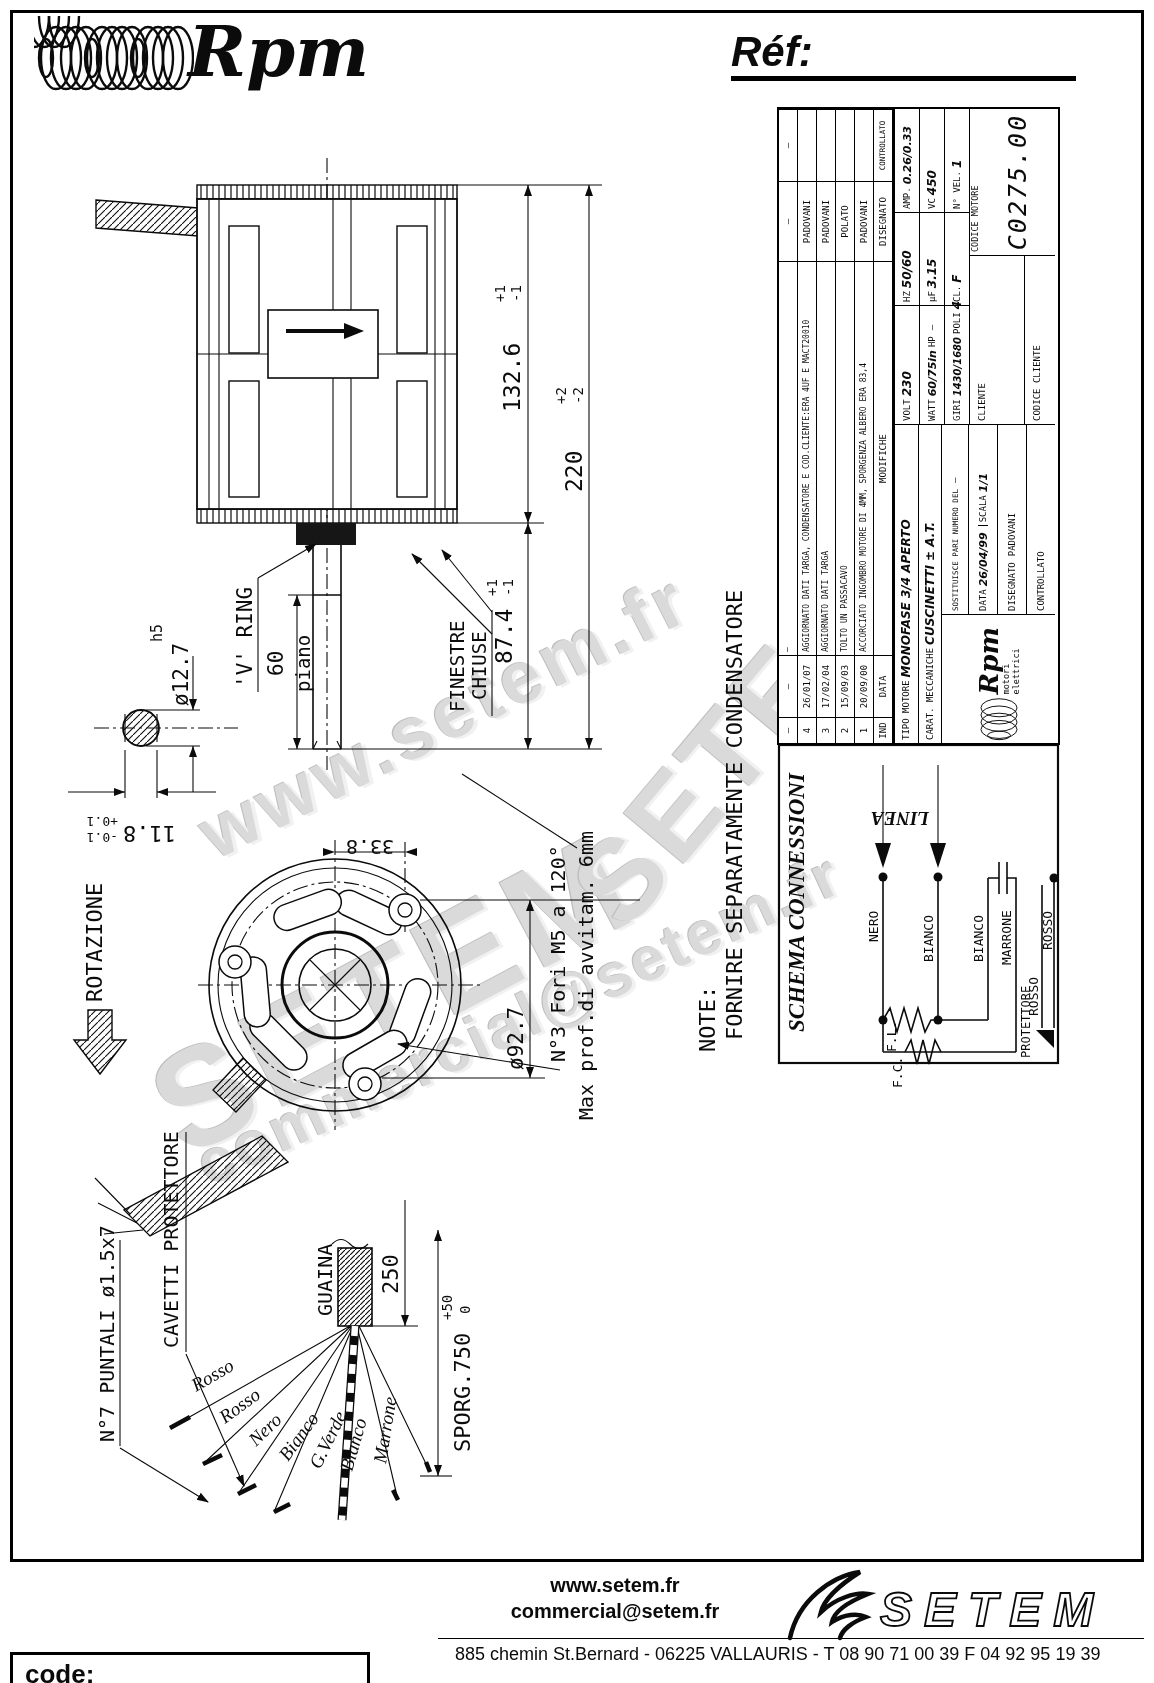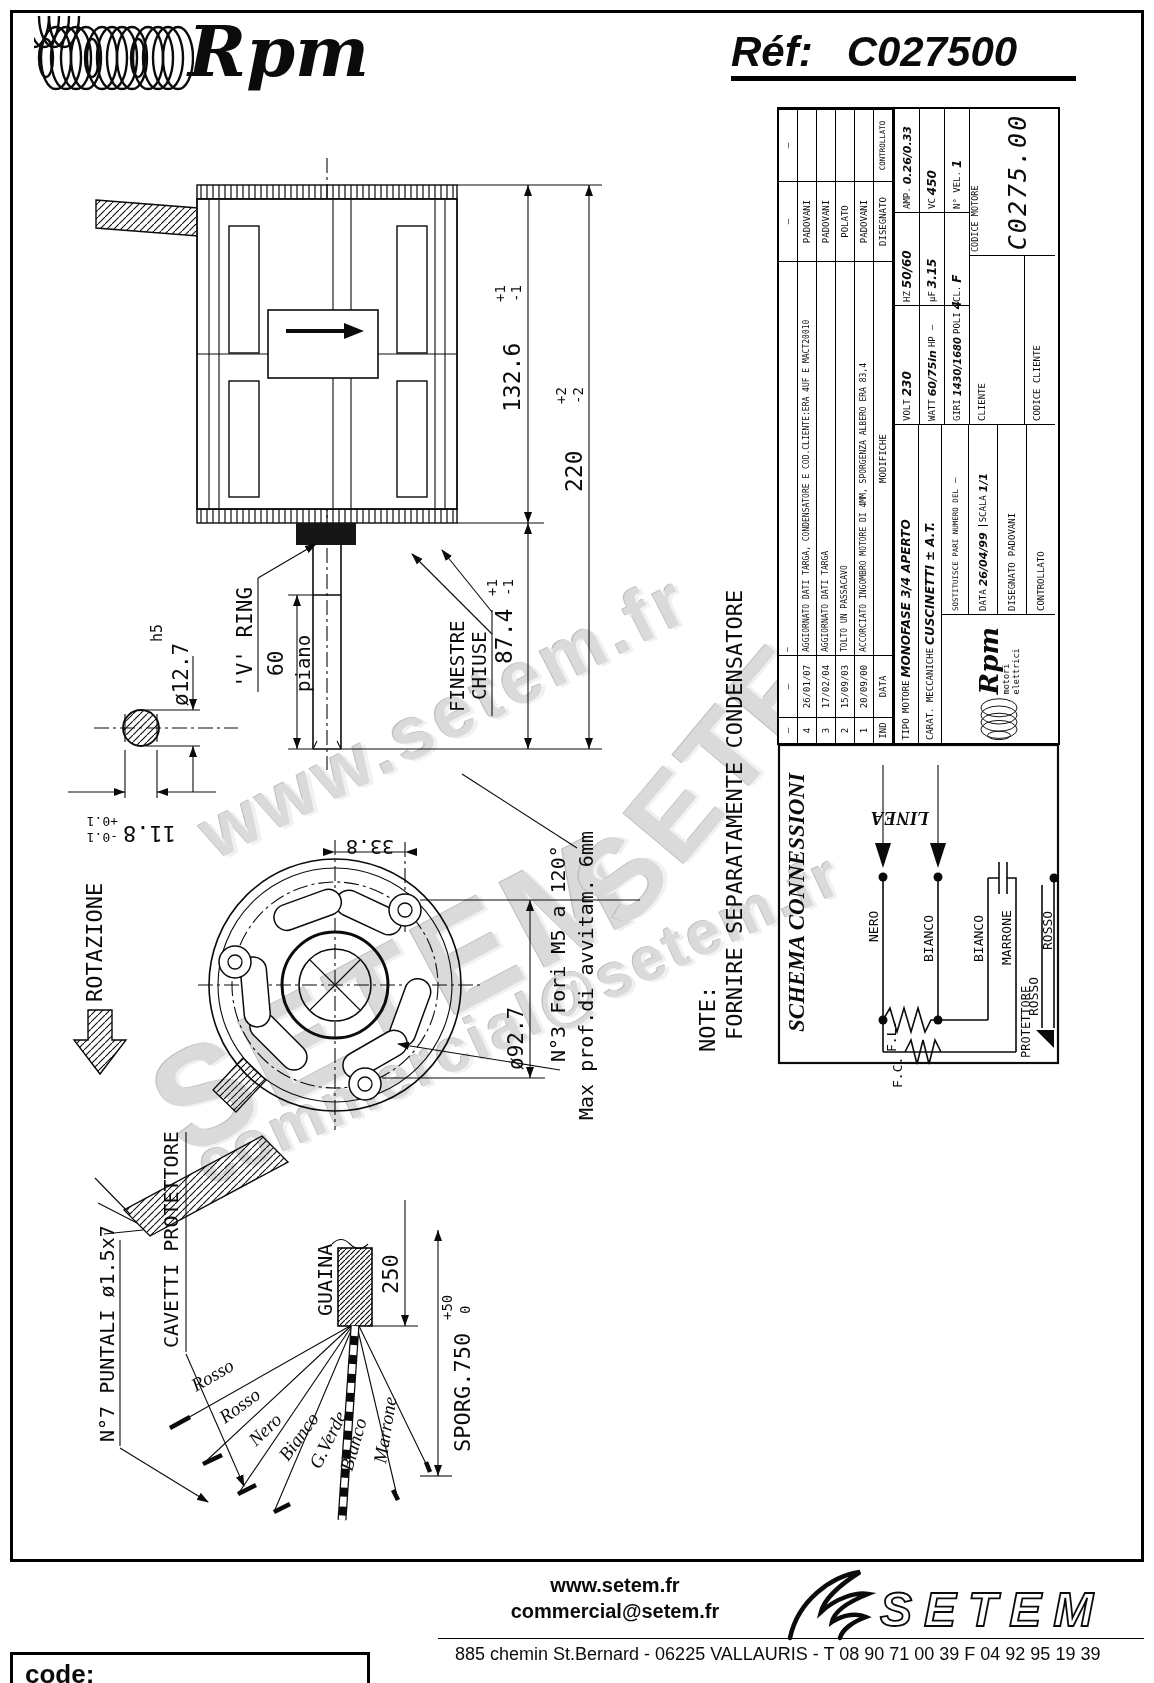--- a/index.html
+++ b/index.html
@@ -69,21 +69,20 @@
       <ellipse cx="20" cy="0" rx="15" ry="31"></ellipse>
       <ellipse cx="30" cy="0" rx="15" ry="31"></ellipse>
     </g>
     <use href="#coil" transform="translate(22,42)"></use>
     <use href="#coil" transform="translate(68,42)"></use>
     <use href="#coil" transform="translate(114,42)"></use>
   </svg>
   <div id="brand-text" class="abs">Rpm</div>
   <div id="ref" class="abs">
     <span>Réf:</span>
-    <span>C027500</span>
   </div>
 
   <svg id="draw" class="abs" width="1154" height="1683" viewBox="0 0 1154 1683">
     <defs>
       <pattern id="hat" width="7" height="7" patternUnits="userSpaceOnUse">
         <path d="M0,7 L7,0" stroke="#0b0b0b" stroke-width="1.1"></path>
       </pattern>
       <pattern id="hat2" width="5" height="5" patternUnits="userSpaceOnUse">
         <path d="M0,5 L5,0" stroke="#0b0b0b" stroke-width="1.2"></path>
       </pattern>

